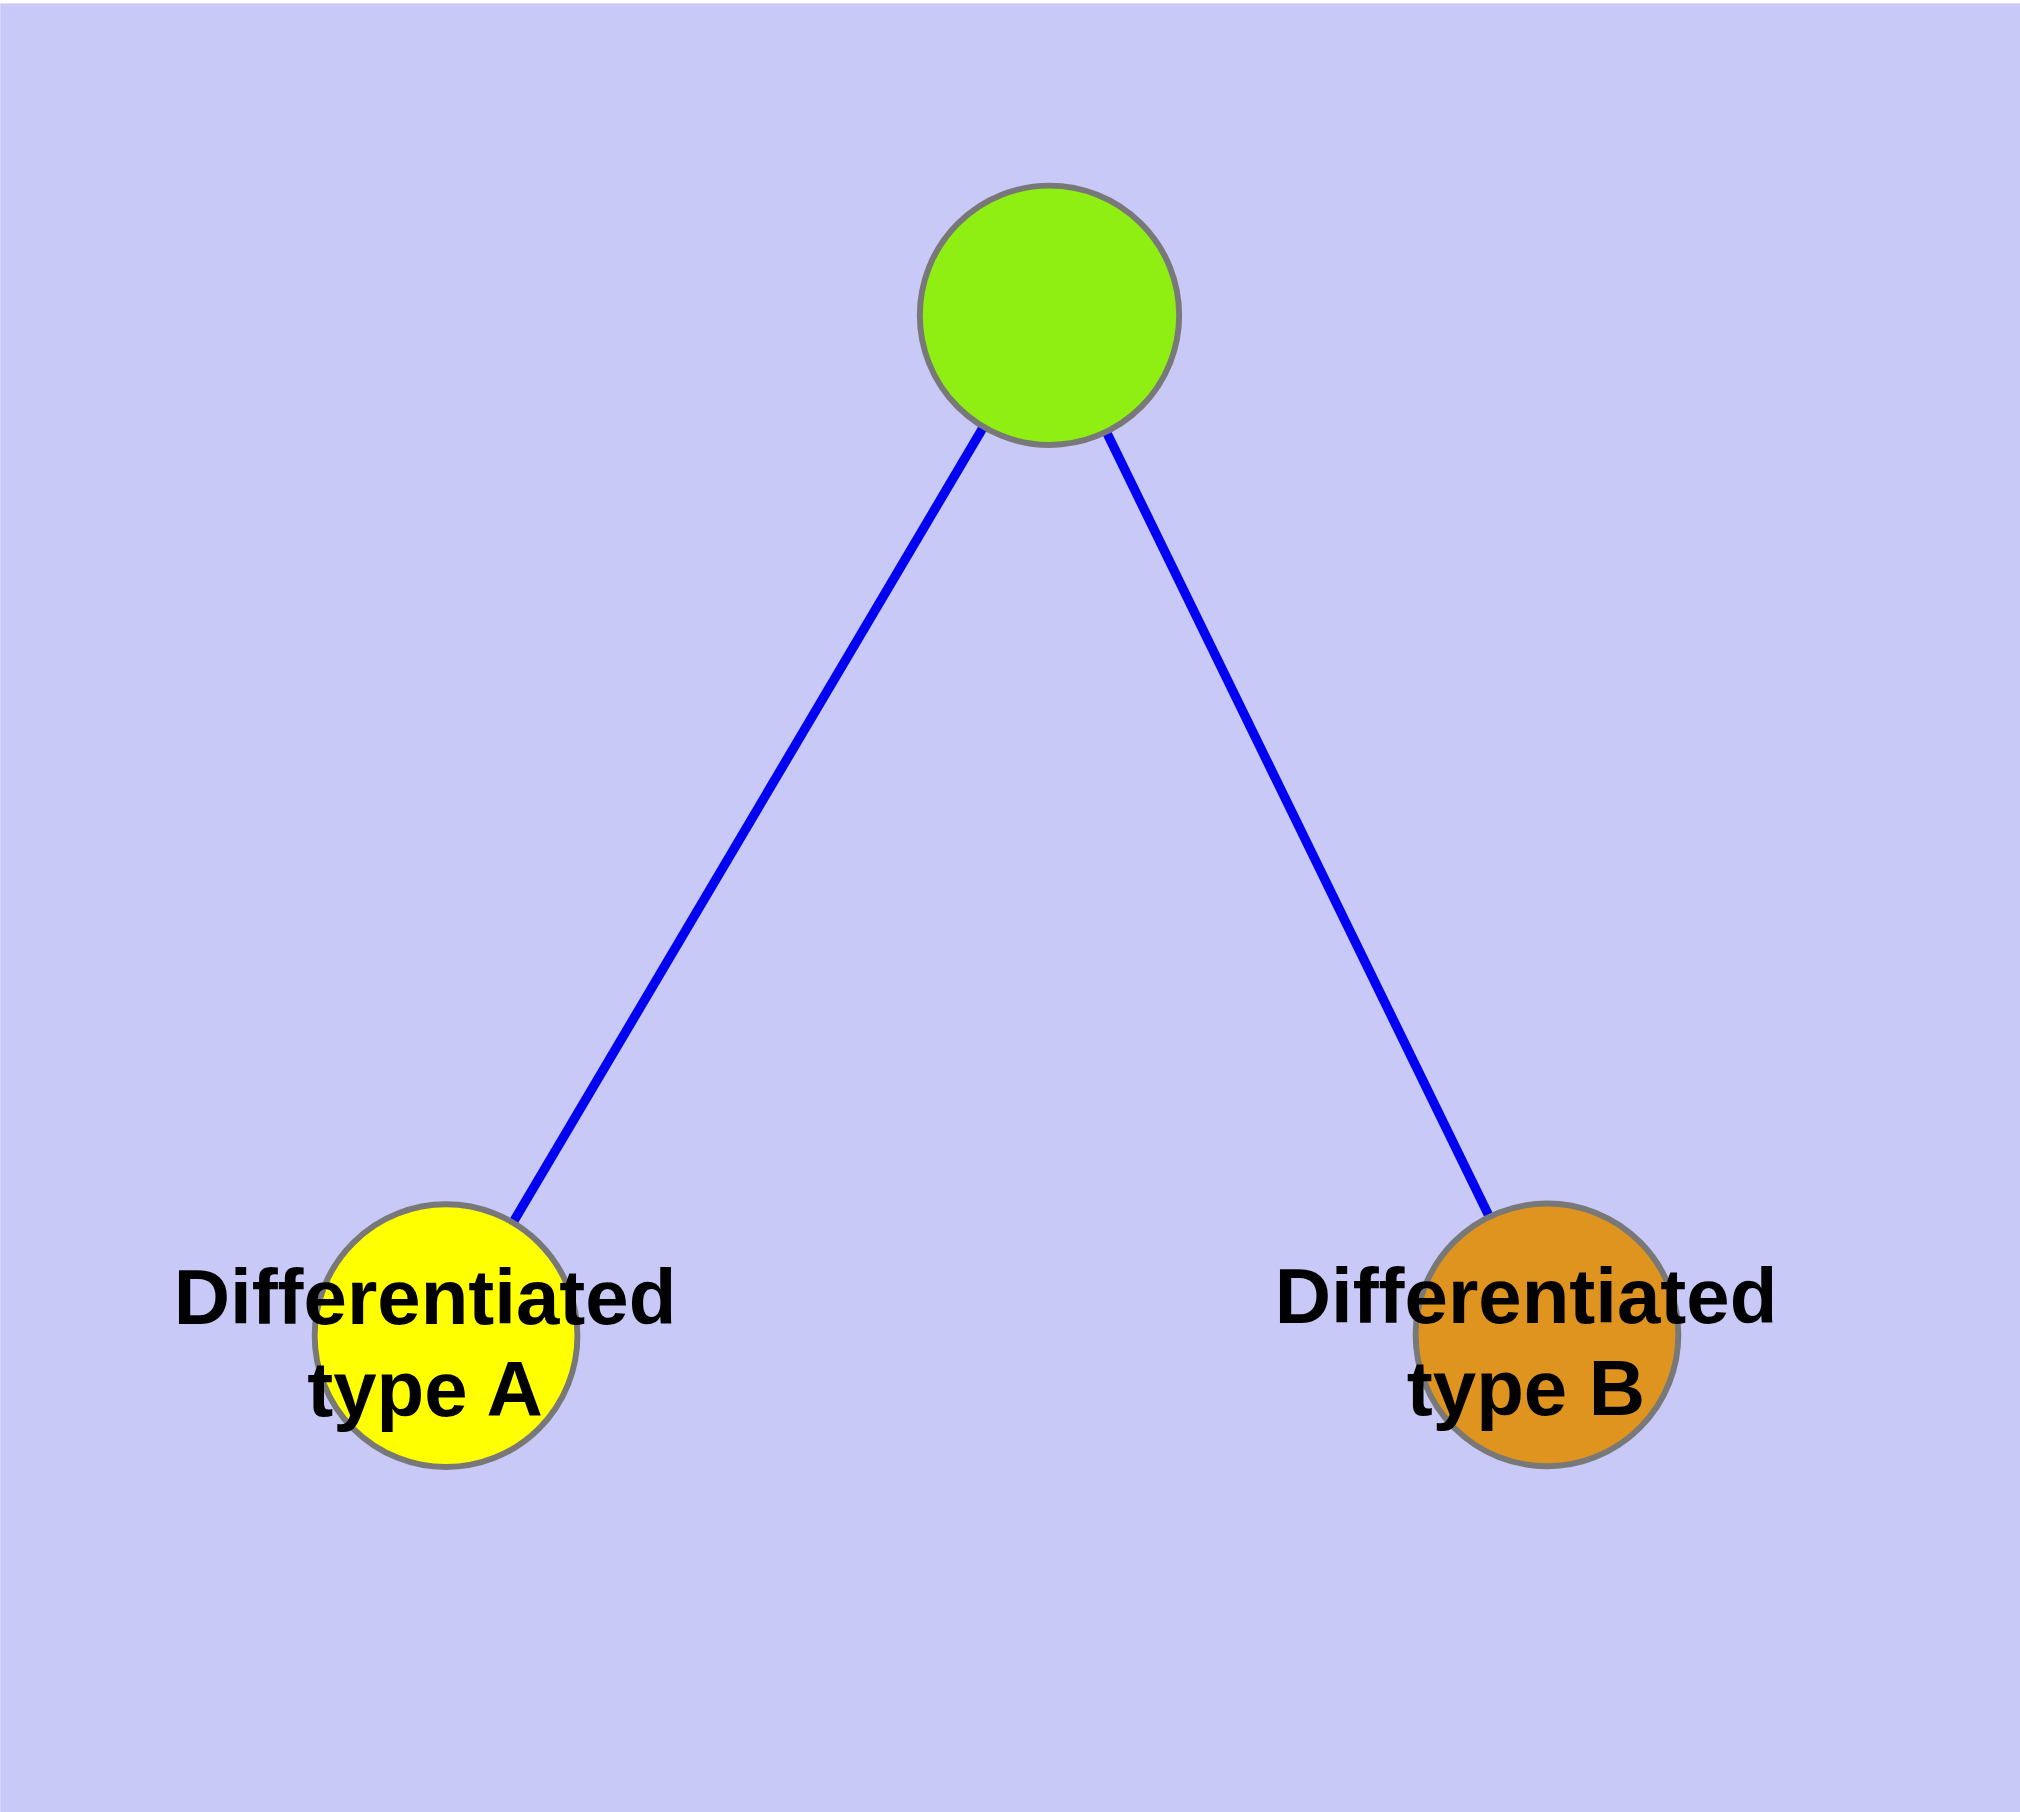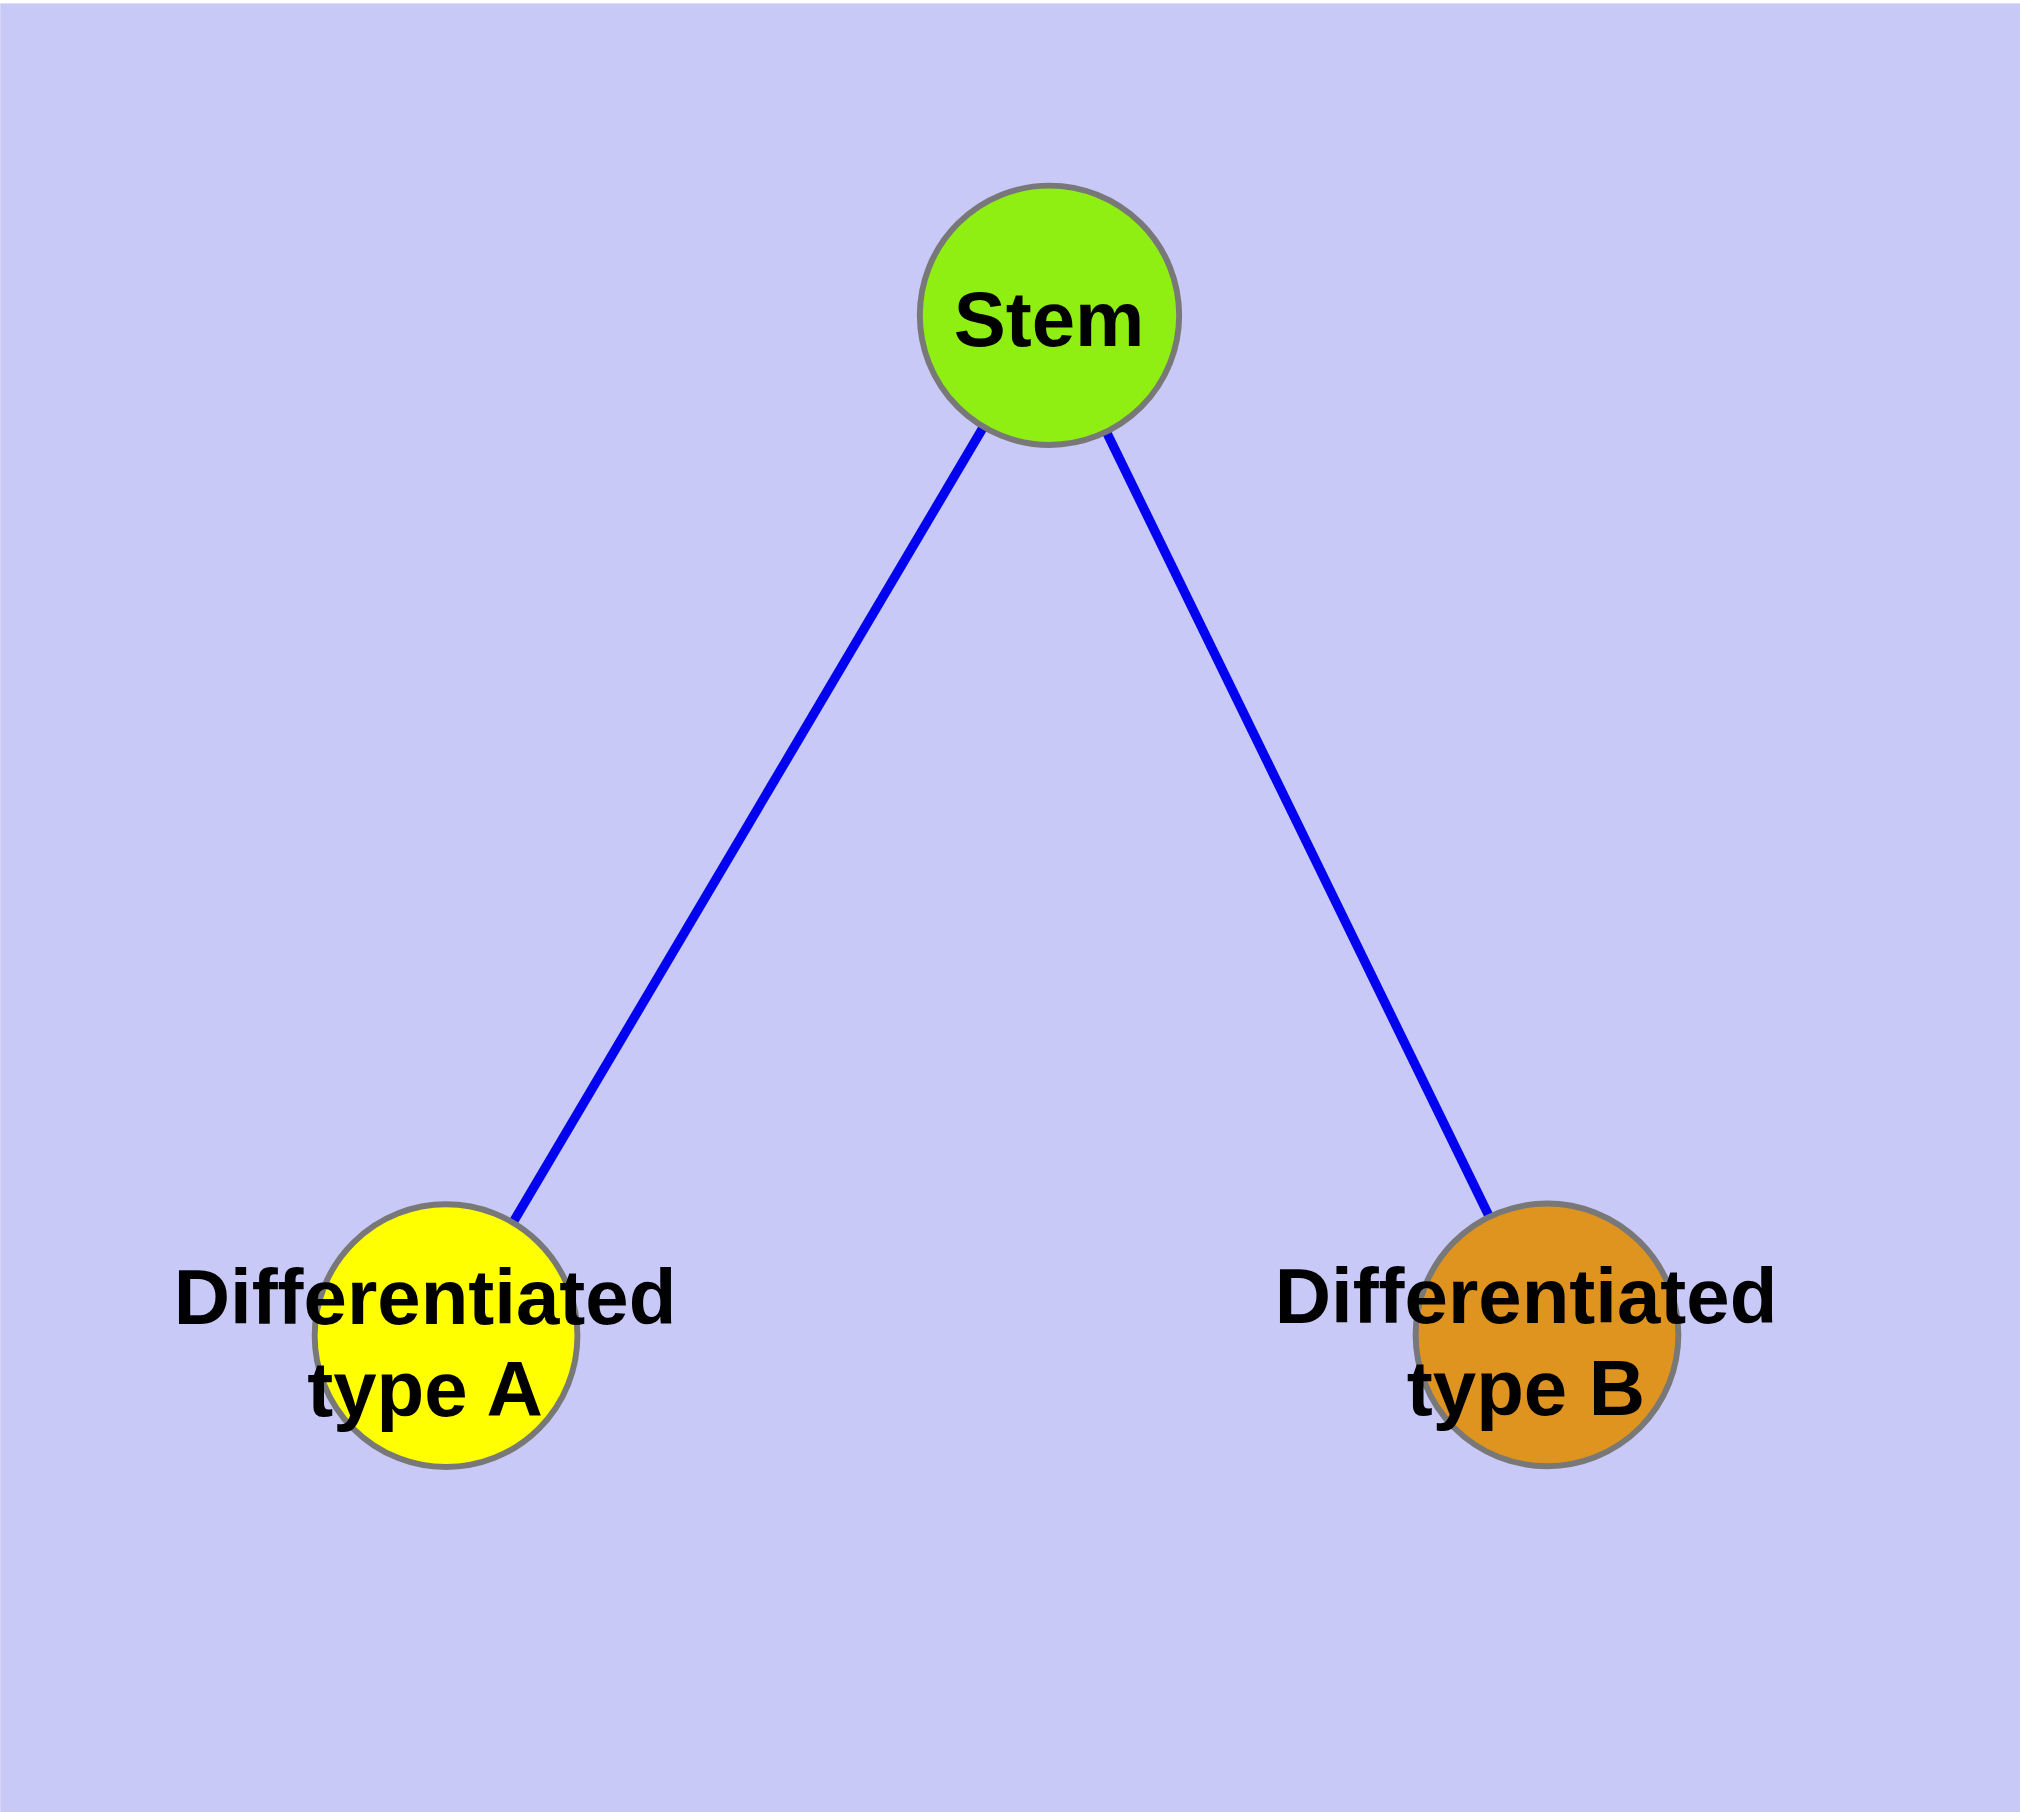--- a/index.html
+++ b/index.html
@@ -41,19 +41,18 @@
 <div class="stage">
   <svg class="graph-svg" id="graph-svg" xmlns="http://www.w3.org/2000/svg" viewBox="0 0 2384 2138">
       <rect x="0" y="0" width="2384" height="4" fill="#FFFFFF"></rect>
       <rect x="0" y="4" width="2384" height="2134" fill="#C9C9F7"></rect>
       <line x1="1238" y1="372" x2="526" y2="1576" stroke="#0202F0" stroke-width="11"></line>
       <line x1="1238" y1="372" x2="1825" y2="1575" stroke="#0202F0" stroke-width="11"></line>
       <circle cx="1238" cy="372" r="153" fill="#8FEE12" stroke="#787878" stroke-width="7"></circle>
       <circle cx="526" cy="1576" r="155" fill="#FFFF00" stroke="#787878" stroke-width="7"></circle>
       <circle cx="1825" cy="1575" r="155" fill="#E09420" stroke="#787878" stroke-width="7"></circle>
     </svg>
-  <div class="node-label" style="left: 1049px; top: 319px; color: rgb(0, 0, 0);">Stem</div>
   <div class="node-label" style="left: 425px; top: 1343px; color: rgb(0, 0, 0);">Differentiated
 type A</div>
   <div class="node-label" style="left: 1526px; top: 1342px; color: rgb(0, 0, 0);">Differentiated
 type B</div>
 </div>
 
 
 </body></html>

